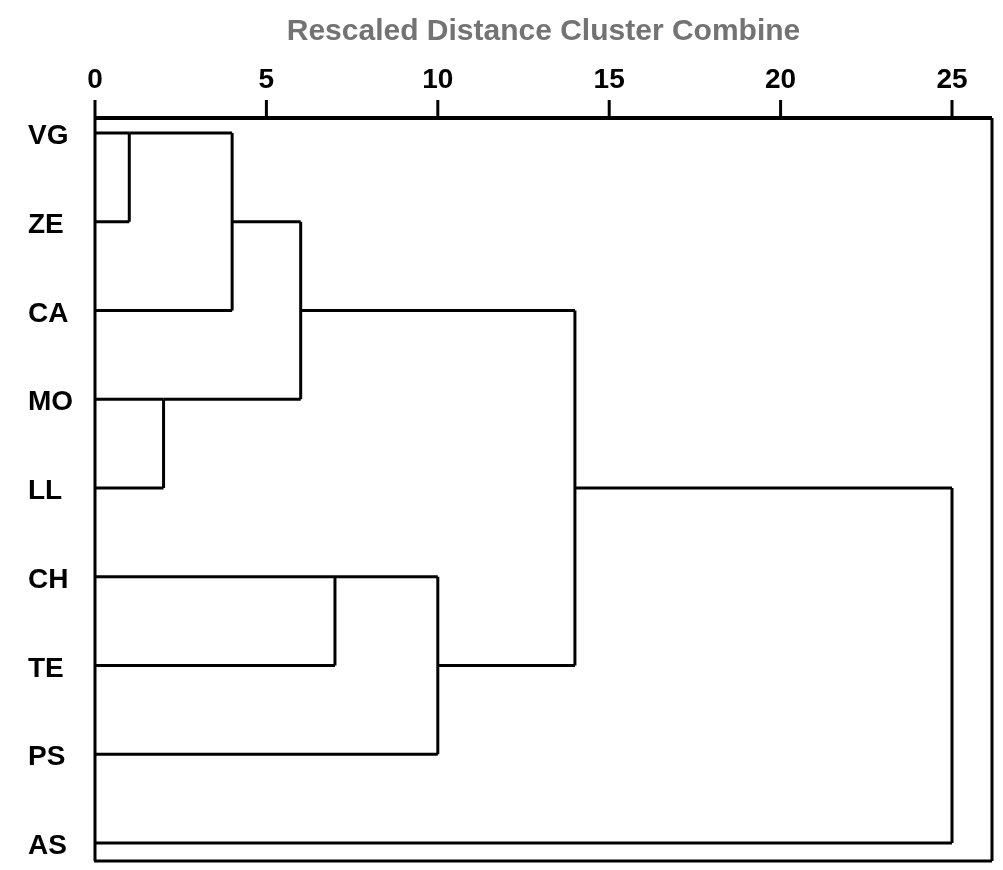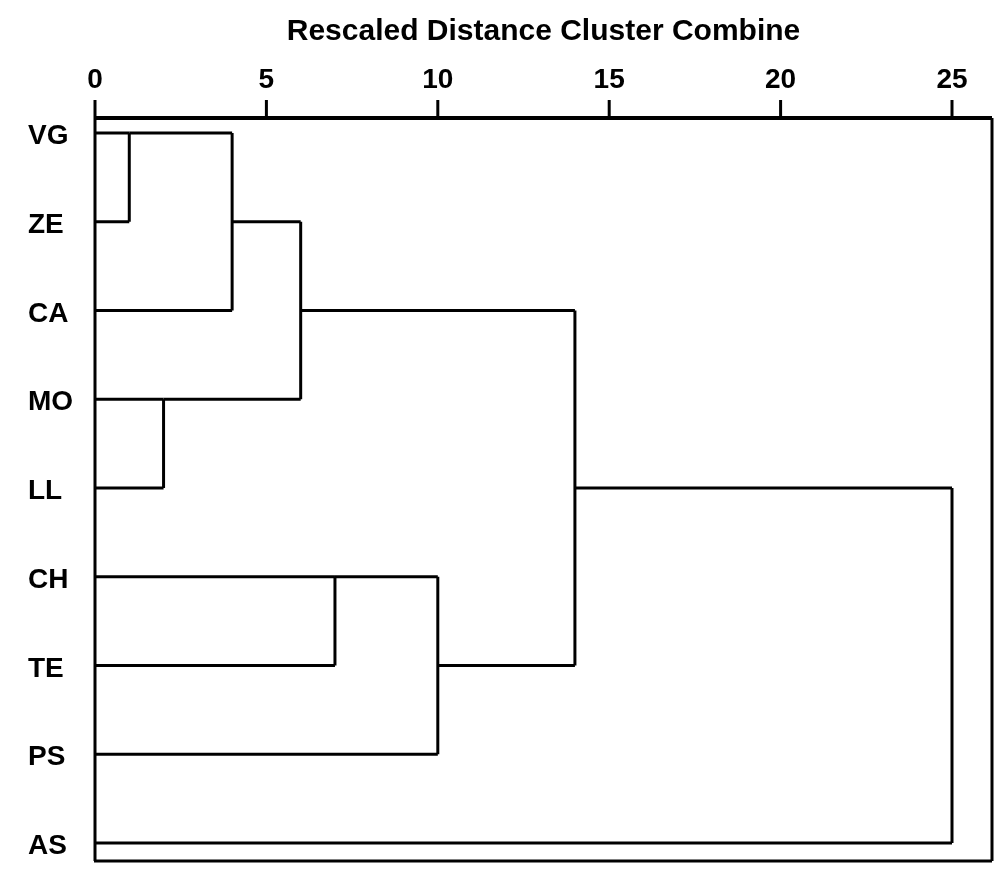--- a/index.html
+++ b/index.html
@@ -15,21 +15,21 @@
     font-family: "Liberation Sans", sans-serif;
   }
   #chart-title {
     position: absolute;
     left: 95px;
     top: 13px;
     width: 897px;
     text-align: center;
     font-weight: bold;
     font-size: 30px;
-    color: #000000;
+    color: #737373;
     letter-spacing: 0px;
   }
   #plot {
     position: absolute;
     left: 0;
     top: 0;
   }
   .lbl {
     font-family: "Liberation Sans", sans-serif;
     font-weight: bold;

